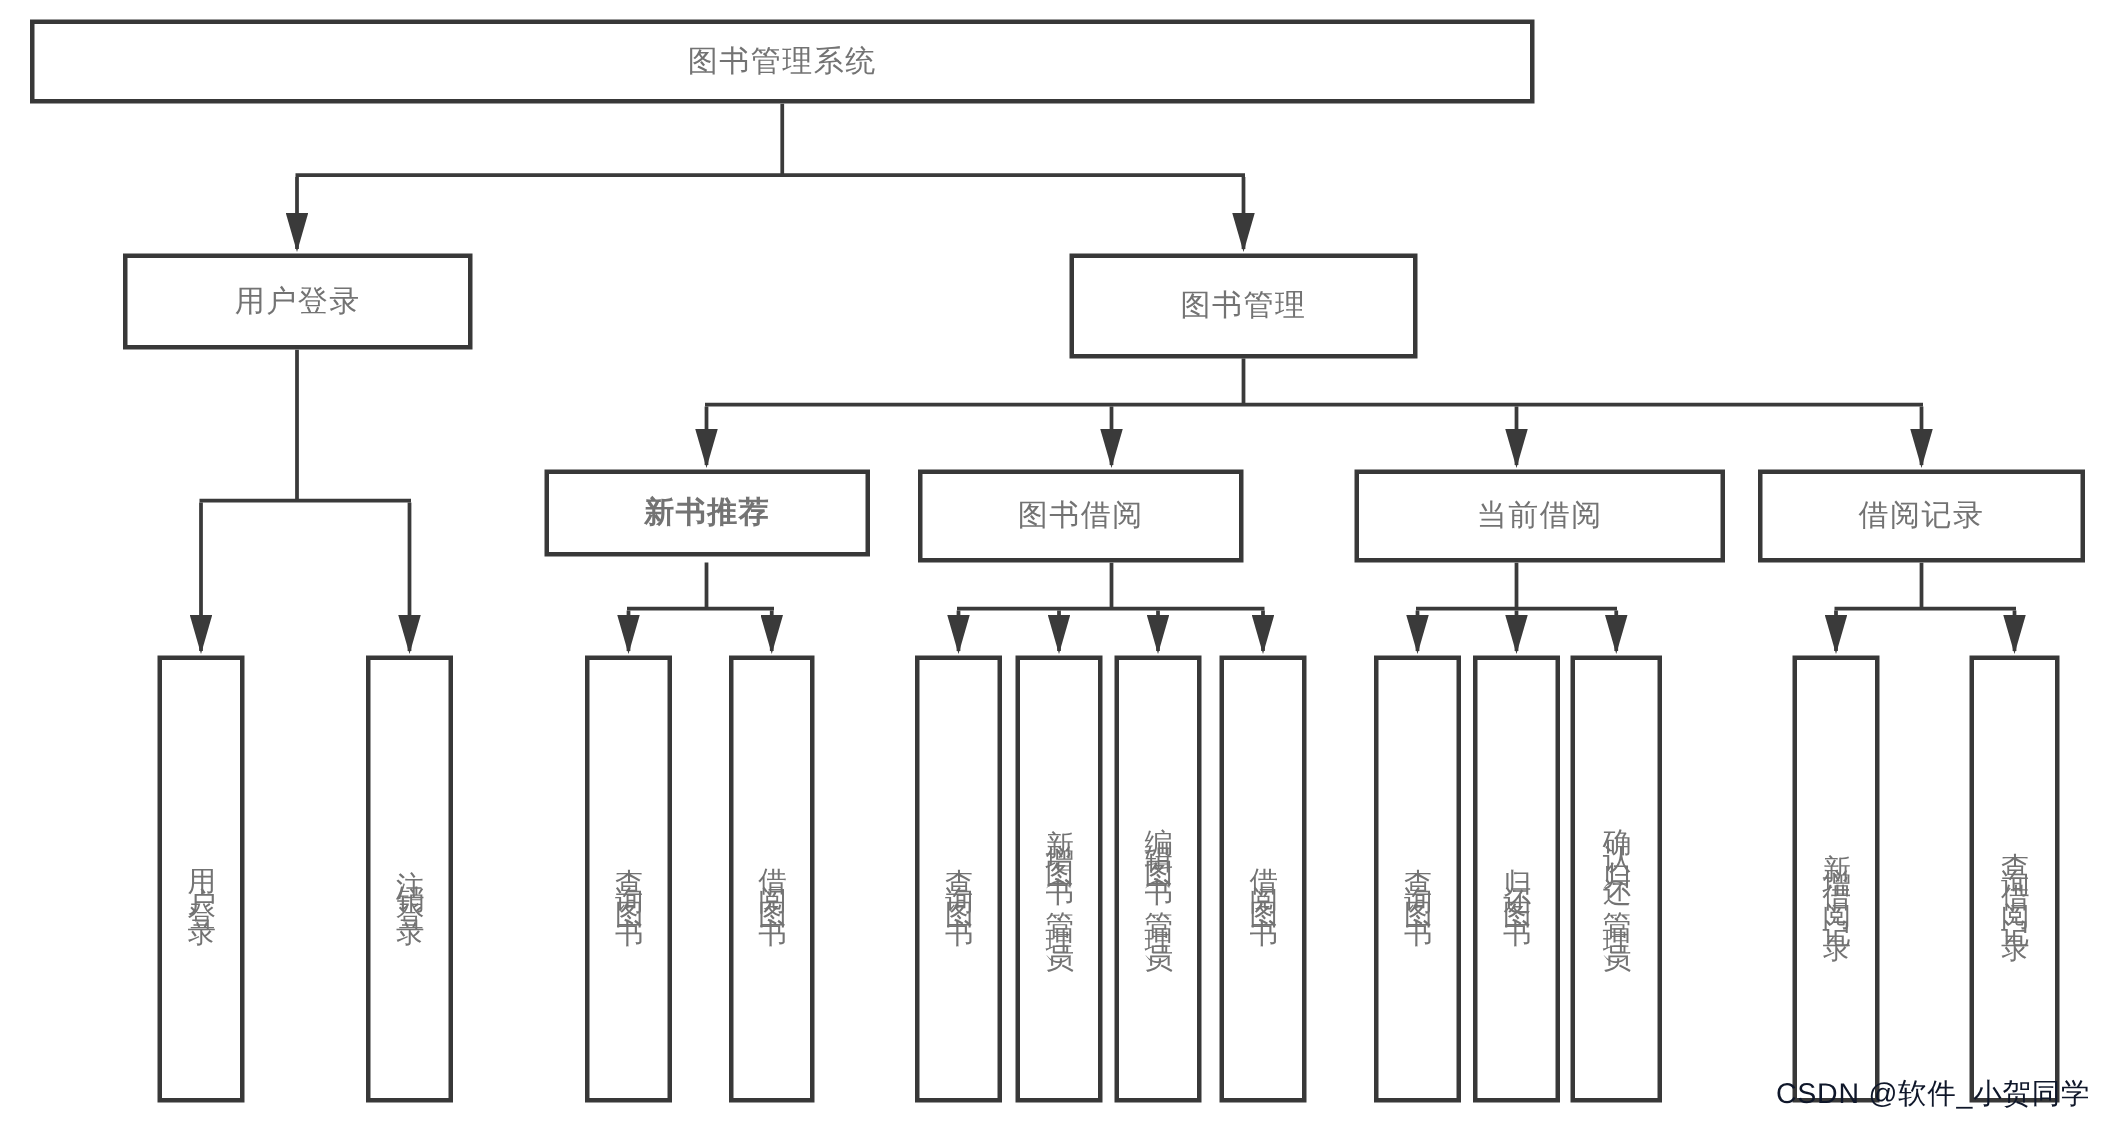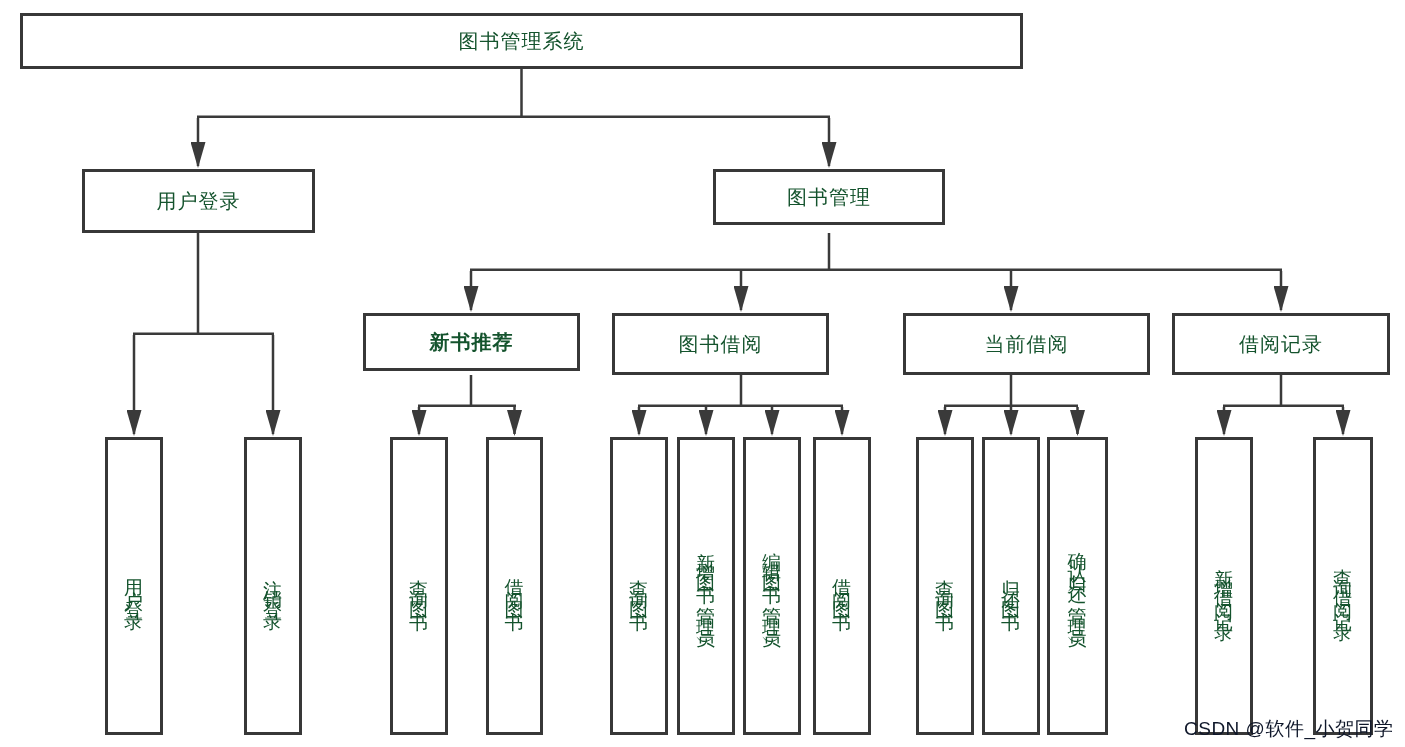--- a/index.html
+++ b/index.html
@@ -20,21 +20,21 @@
     left: 0;
     top: 0;
     width: 1405px;
     height: 747px;
   }
   .box {
     position: absolute;
     box-sizing: border-box;
     background: #ffffff;
     border: 3px solid #383838;
-    color: #14532d;
+    color: #737373;
     display: flex;
     align-items: center;
     justify-content: center;
     text-align: center;
   }
   .h-box {
     font-size: 20px;
     letter-spacing: 1px;
     line-height: 1;
   }
@@ -45,21 +45,21 @@
     letter-spacing: 11px;
     line-height: 1;
   }
   .v-box span {
     display: block;
   }
   
   #n-root            { left: 20px;   top: 13px;  width: 1003px; height: 56px; }
   
   #n-user-login      { left: 82px;   top: 169px; width: 233px;  height: 64px; }
-  #n-book-mgmt       { left: 713px;  top: 169px; width: 232px;  height: 56px; }
+  #n-book-mgmt       { left: 713px;  top: 169px; width: 232px;  height: 70px; }
   
   #n-new-book-rec    { left: 363px;  top: 313px; width: 217px;  height: 58px; font-weight: bold; }
   #n-book-borrow     { left: 612px;  top: 313px; width: 217px;  height: 62px; }
   #n-current-borrow  { left: 903px;  top: 313px; width: 247px;  height: 62px; }
   #n-borrow-records  { left: 1172px; top: 313px; width: 218px;  height: 62px; }
   
   .leaf              { top: 437px; height: 298px; }
   #lf-user-login     { left: 105px;  width: 58px; }
   #lf-logout         { left: 244px;  width: 58px; }
   #lf-query-1        { left: 390px;  width: 58px; }

